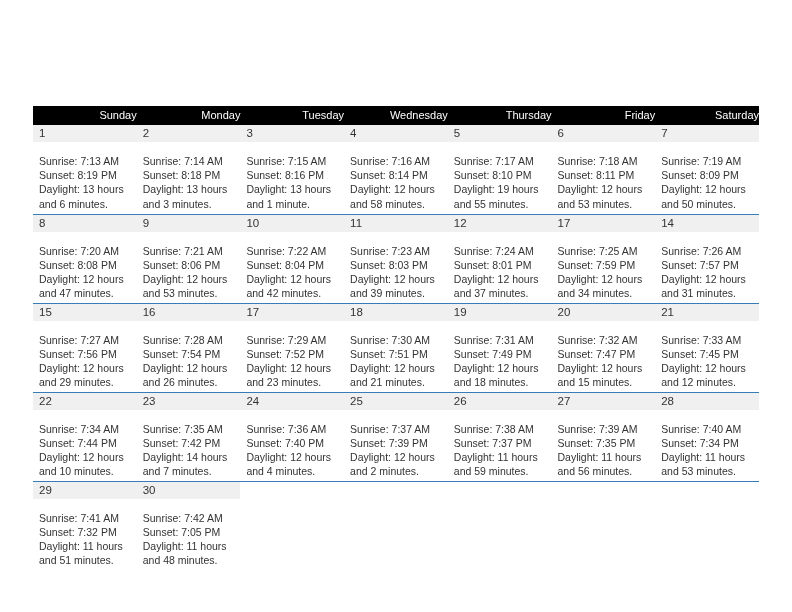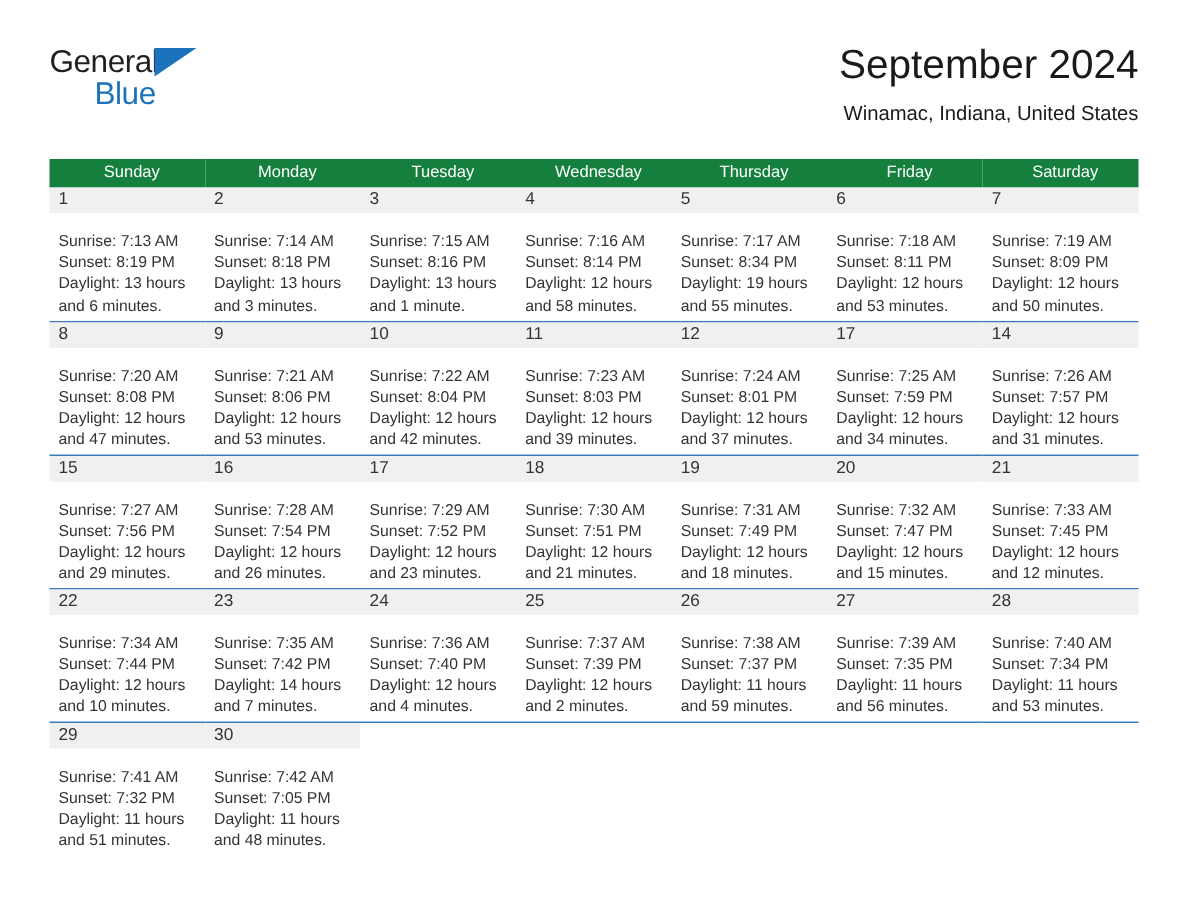--- a/index.html
+++ b/index.html
@@ -98,25 +98,25 @@
     table-layout: fixed;
   }
   .calendar th,
   .calendar td {
     padding: 0;
     margin: 0;
     vertical-align: top;
   }
 
   .dow {
-    background: #15803d;
+    background: #000000;
     color: #ffffff;
     font-size: 11px;
     font-weight: normal;
-    text-align: center;
+    text-align: right;
     height: 19px;
     line-height: 19px;
     padding-left: 6px !important;
     box-sizing: border-box;
   }
 
   .week-row > td {
     border-top: 1.5px solid #3a7cb9;
   }
   .week-row.first > td {
@@ -156,34 +156,20 @@
   }
   .cell-body .wrapline {
     white-space: normal;
   }
 </style>
 </head>
 <body>
 
 <div class="page">
 
-  <div class="header">
-
-    <div class="logo">
-      <span class="logo-general">General</span>
-      <span class="logo-tri"></span>
-      <span class="logo-blue">Blue</span>
-    </div>
-
-    <div class="title-block">
-      <div class="cal-title">September 2024</div>
-      <div class="cal-subtitle">Winamac, Indiana, United States</div>
-    </div>
-
-  </div>
 
   <table class="calendar">
     <thead>
       <tr>
         <th class="dow">Sunday</th>
         <th class="dow">Monday</th>
         <th class="dow">Tuesday</th>
         <th class="dow">Wednesday</th>
         <th class="dow">Thursday</th>
         <th class="dow">Friday</th>
@@ -221,21 +207,21 @@
             <div class="cell-body">
               <div>Sunrise: 7:16 AM</div>
               <div>Sunset: 8:14 PM</div>
               <div class="wrapline">Daylight: 12 hours and 58 minutes.</div>
             </div>
           </td>
           <td class="cell">
             <div class="daynum-band">5</div>
             <div class="cell-body">
               <div>Sunrise: 7:17 AM</div>
-              <div>Sunset: 8:34 PM</div>
+              <div>Sunset: 8:10 PM</div>
               <div class="wrapline">Daylight: 19 hours and 55 minutes.</div>
             </div>
           </td>
           <td class="cell">
             <div class="daynum-band">6</div>
             <div class="cell-body">
               <div>Sunrise: 7:18 AM</div>
               <div>Sunset: 8:11 PM</div>
               <div class="wrapline">Daylight: 12 hours and 53 minutes.</div>
             </div>

